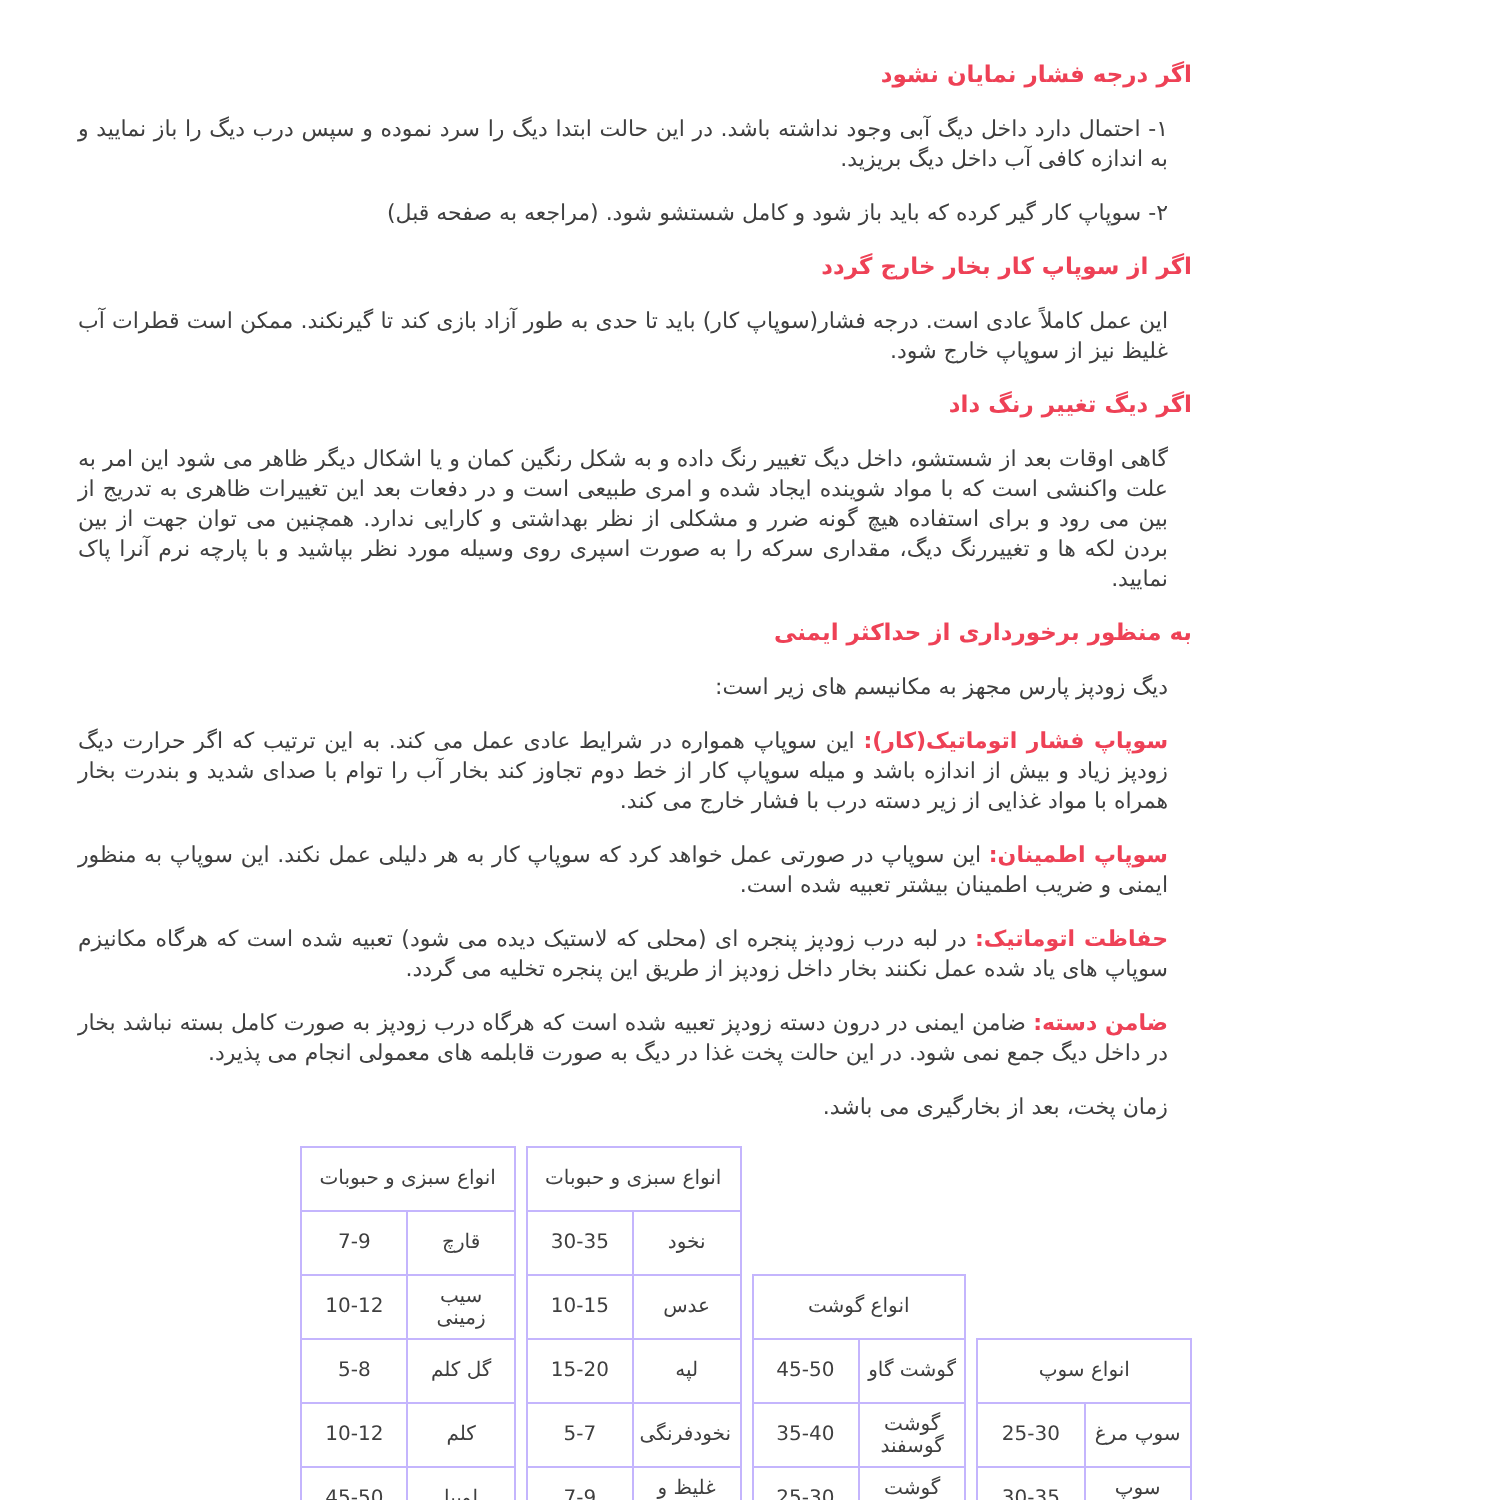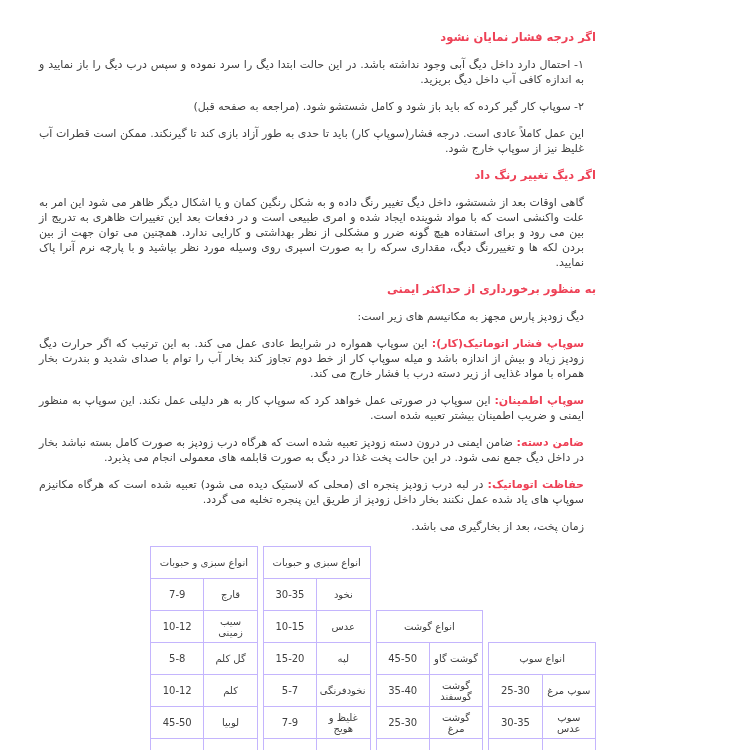--- a/index.html
+++ b/index.html
@@ -25,35 +25,36 @@
   <section>
     <h2 class="h first">اگر درجه فشار نمایان نشود</h2>
     <p>۱- احتمال دارد داخل دیگ آبی وجود نداشته باشد. در این حالت ابتدا دیگ را سرد نموده و سپس درب دیگ را باز نمایید و به اندازه کافی آب داخل دیگ بریزید.</p>
     <p>۲- سوپاپ کار گیر کرده که باید باز شود و کامل شستشو شود. (مراجعه به صفحه قبل)</p>
   </section>
 
   <section>
   </section>
 
   <section>
+    <h2 class="h">اگر از سوپاپ کار بخار خارج گردد</h2>
     <p>این عمل کاملاً عادی است. درجه فشار(سوپاپ کار) باید تا حدی به طور آزاد بازی کند تا گیرنکند. ممکن است قطرات آب غلیظ نیز از سوپاپ خارج شود.</p>
   </section>
 
   <section>
     <h2 class="h">اگر دیگ تغییر رنگ داد</h2>
     <p>گاهی اوقات بعد از شستشو، داخل دیگ تغییر رنگ داده و به شکل رنگین کمان و یا اشکال دیگر ظاهر می شود این امر به علت واکنشی است که با مواد شوینده ایجاد شده و امری طبیعی است و در دفعات بعد این تغییرات ظاهری به تدریج از بین می رود و برای استفاده هیچ گونه ضرر و مشکلی از نظر بهداشتی و کارایی ندارد. همچنین می توان جهت از بین بردن لکه ها و تغییررنگ دیگ، مقداری سرکه را به صورت اسپری روی وسیله مورد نظر بپاشید و با پارچه نرم آنرا پاک نمایید.</p>
   </section>
 
   <section>
     <h2 class="h">به منظور برخورداری از حداکثر ایمنی</h2>
     <p>دیگ زودپز پارس مجهز به مکانیسم های زیر است:</p>
     <p><span class="lead">سوپاپ فشار اتوماتیک(کار):</span> <span>این سوپاپ همواره در شرایط عادی عمل می کند. به این ترتیب که اگر حرارت دیگ زودپز زیاد و بیش از اندازه باشد و میله سوپاپ کار از خط دوم تجاوز کند بخار آب را توام با صدای شدید و بندرت بخار همراه با مواد غذایی از زیر دسته درب با فشار خارج می کند.</span></p>
     <p><span class="lead">سوپاپ اطمینان:</span> <span>این سوپاپ در صورتی عمل خواهد کرد که سوپاپ کار به هر دلیلی عمل نکند. این سوپاپ به منظور ایمنی و ضریب اطمینان بیشتر تعبیه شده است.</span></p>
+    <p><span class="lead">حفاظت اتوماتیک:</span> <span>در لبه درب زودپز پنجره ای (محلی که لاستیک دیده می شود) تعبیه شده است که هرگاه مکانیزم سوپاپ های یاد شده عمل نکنند بخار داخل زودپز از طریق این پنجره تخلیه می گردد.</span></p>
     <p><span class="lead">ضامن دسته:</span> <span>ضامن ایمنی در درون دسته زودپز تعبیه شده است که هرگاه درب زودپز به صورت کامل بسته نباشد بخار در داخل دیگ جمع نمی شود. در این حالت پخت غذا در دیگ به صورت قابلمه های معمولی انجام می پذیرد.</span></p>
-    <p><span class="lead">حفاظت اتوماتیک:</span> <span>در لبه درب زودپز پنجره ای (محلی که لاستیک دیده می شود) تعبیه شده است که هرگاه مکانیزم سوپاپ های یاد شده عمل نکنند بخار داخل زودپز از طریق این پنجره تخلیه می گردد.</span></p>
   </section>
 
   <section>
     <p>زمان پخت، بعد از بخارگیری می باشد.</p>
 
     <div class="tables">
 
       <table class="ct" dir="rtl">
         <tbody>
             <tr>

